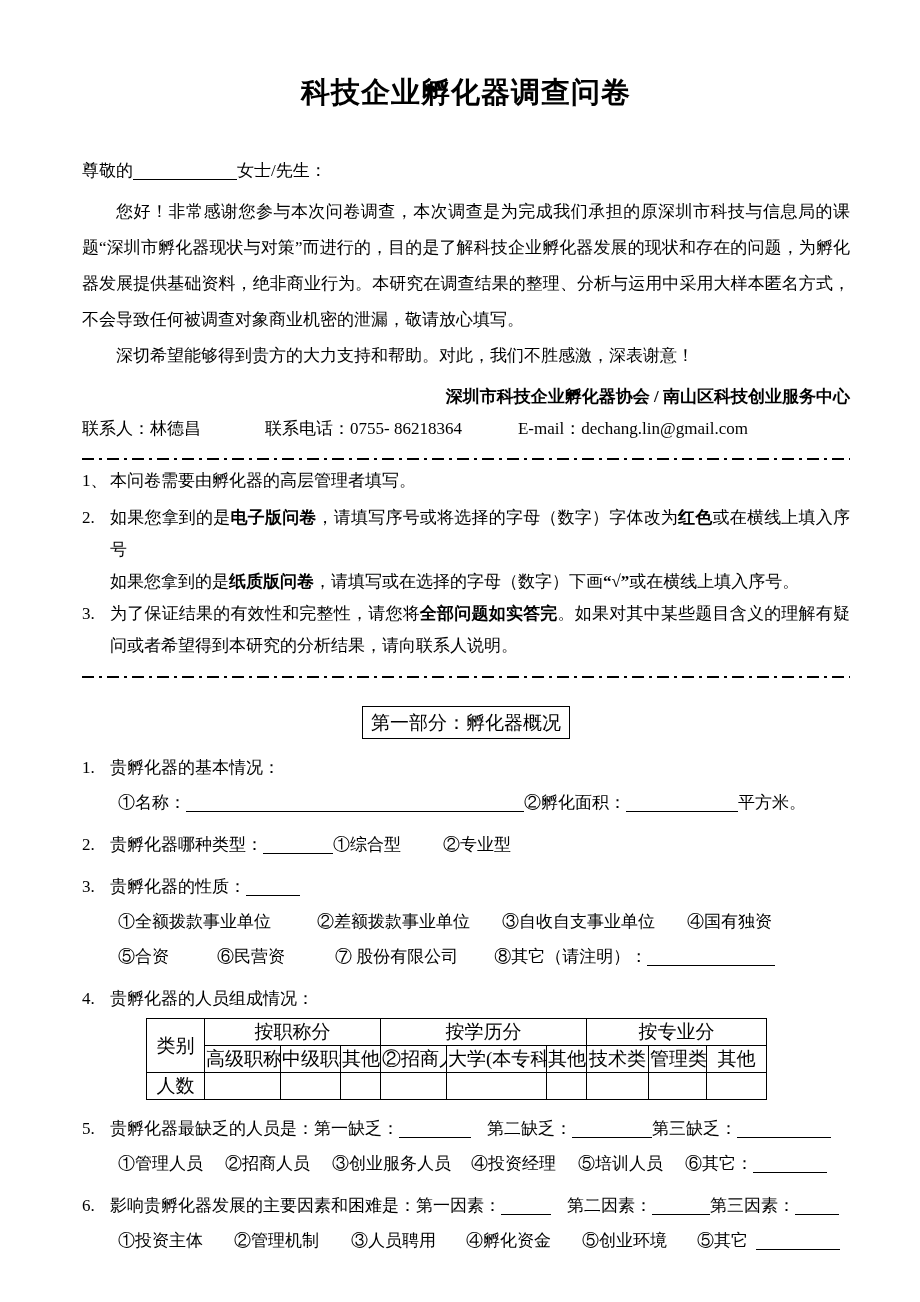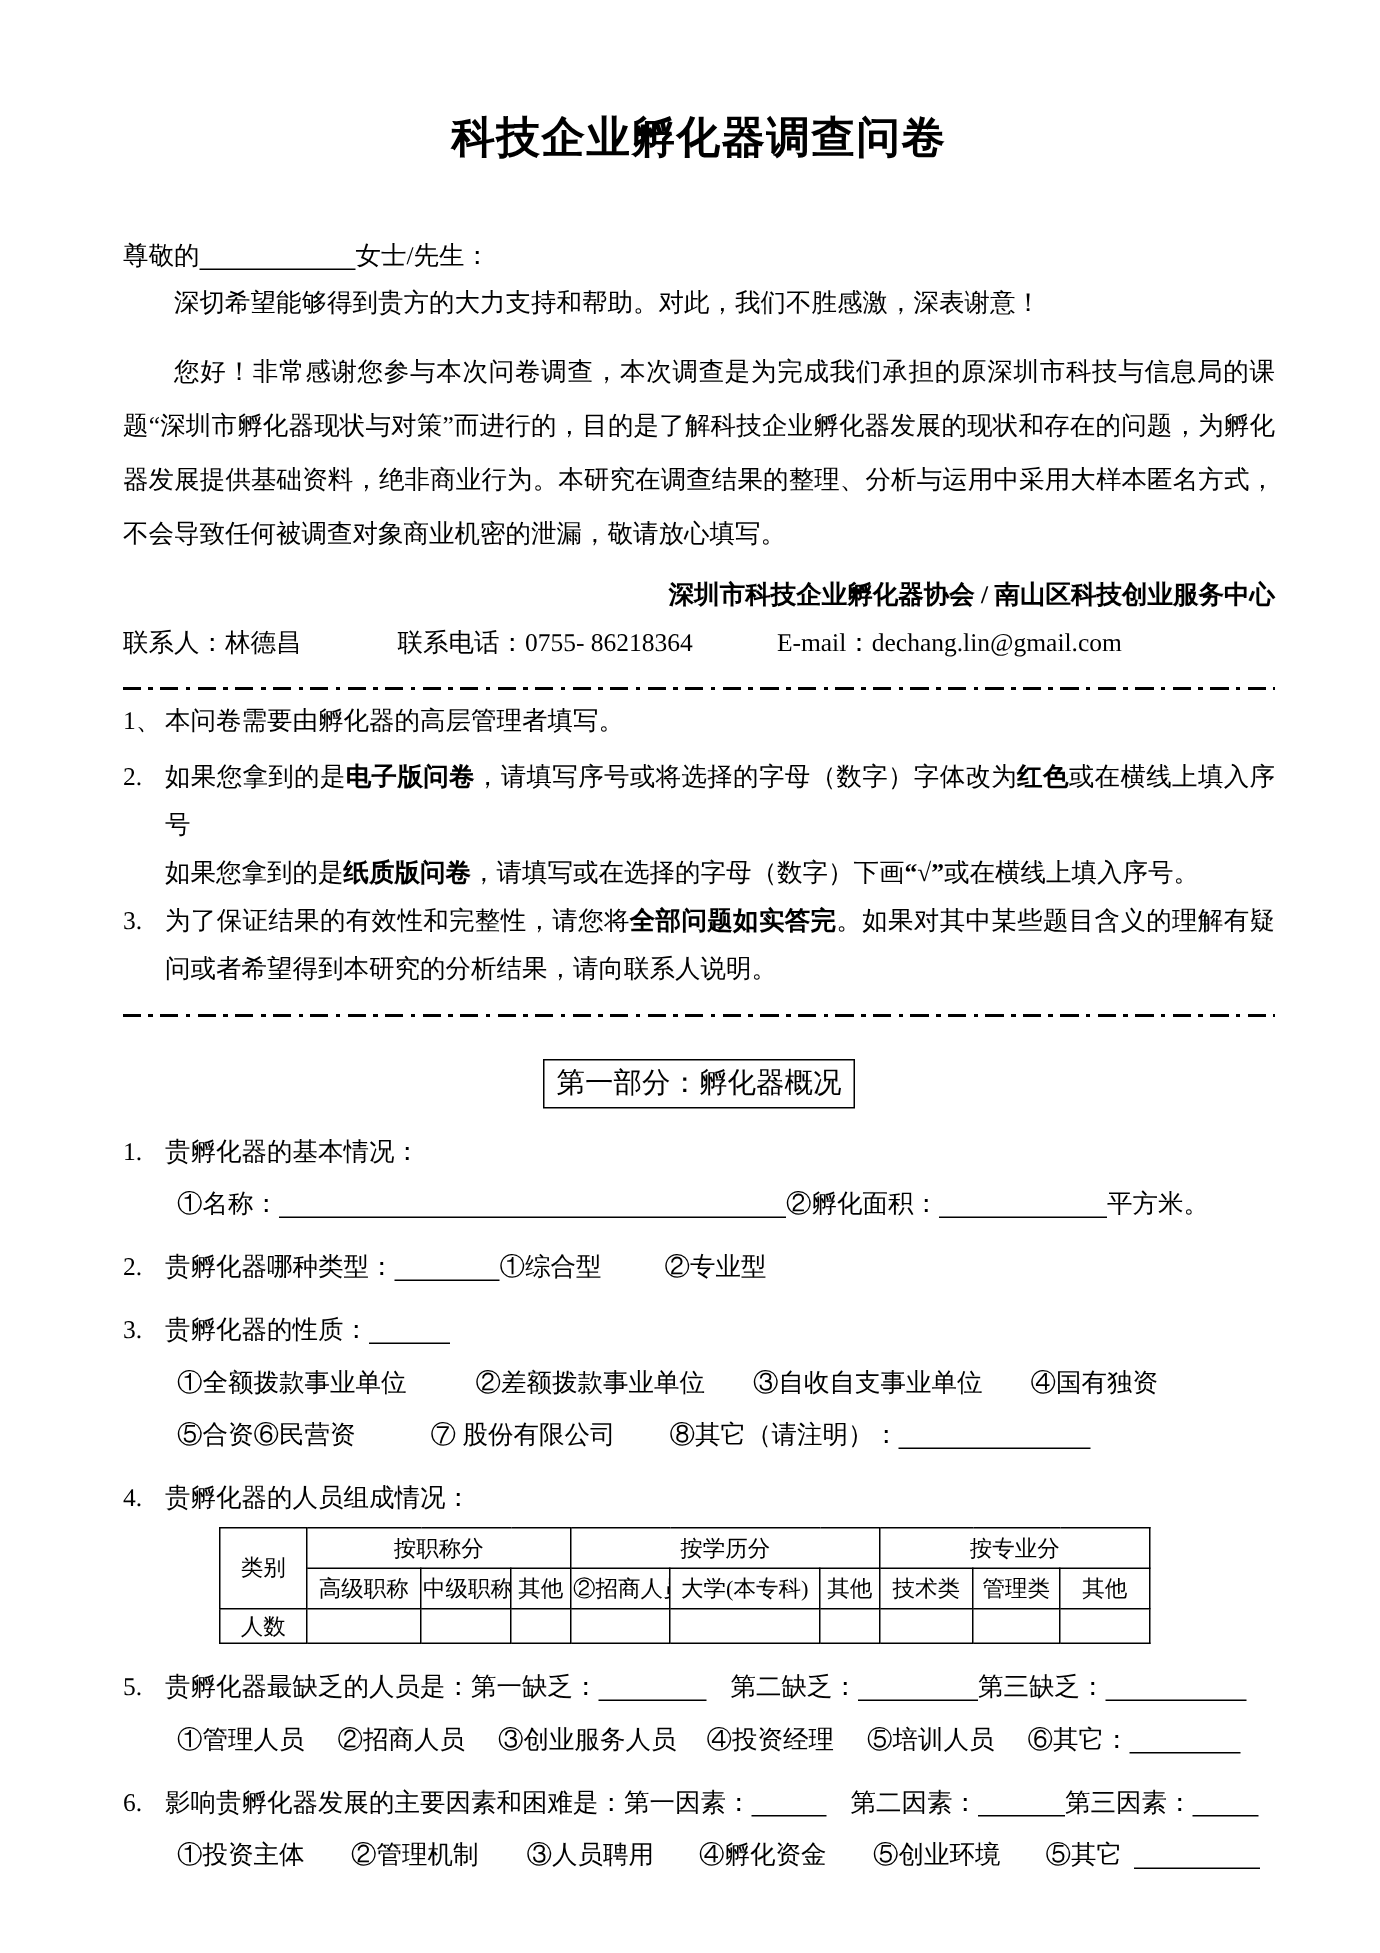--- a/index.html
+++ b/index.html
@@ -84,43 +84,43 @@
     height: 20px;
     vertical-align: -4px;
   }
   .gap16 { display:inline-block; width: 16px; }
 
   .ptable {
     border-collapse: collapse;
     table-layout: fixed;
     width: 620px;
     margin: 6px 0 0 64px;
-    font-size: 15px;
+    font-size: 19px;
   }
   .ptable td {
     border: 1px solid #000;
     text-align: center;
     padding: 0 1px;
     white-space: nowrap;
     overflow: hidden;
   }
   .ptable tr.hr td { height: 27px; }
   .ptable tr.dr td { height: 23px; }
 </style>
 </head>
 <body>
 
 <div class="page">
 
   <h1 class="title">科技企业孵化器调查问卷</h1>
 
   <p class="salutation"><span>尊敬的</span><span class="blank" style="width:104px"></span><span>女士/先生：</span></p>
 
+  <p class="para">您好！非常感谢您参与本次问卷调查，本次调查是为完成我们承担的原深圳市科技与信息局的课题“深圳市孵化器现状与对策”而进行的，目的是了解科技企业孵化器发展的现状和存在的问题，为孵化器发展提供基础资料，绝非商业行为。本研究在调查结果的整理、分析与运用中采用大样本匿名方式，不会导致任何被调查对象商业机密的泄漏，敬请放心填写。</p>
   <p class="para para2">深切希望能够得到贵方的大力支持和帮助。对此，我们不胜感激，深表谢意！</p>
-  <p class="para">您好！非常感谢您参与本次问卷调查，本次调查是为完成我们承担的原深圳市科技与信息局的课题“深圳市孵化器现状与对策”而进行的，目的是了解科技企业孵化器发展的现状和存在的问题，为孵化器发展提供基础资料，绝非商业行为。本研究在调查结果的整理、分析与运用中采用大样本匿名方式，不会导致任何被调查对象商业机密的泄漏，敬请放心填写。</p>
 
   <p class="org-line">深圳市科技企业孵化器协会 / 南山区科技创业服务中心</p>
 
   <p class="contact-line"><span>联系人：林德昌</span><span class="contact-phone"><span>联系电话：</span><span>0755- 86218364</span></span><span class="contact-email"><span>E-mail：</span><span>dechang.lin@gmail.com</span></span></p>
 
   <div class="divider"></div>
 
 
   <div class="li">
     <span class="num">1、</span>
@@ -161,21 +161,21 @@
     <span class="num">3.</span>
     <span><span>贵孵化器的性质：</span><span class="blank" style="width:54px"></span></span>
   </div>
   <div class="opts">
       <span style="margin-right:46px">①全额拨款事业单位</span>
       <span style="margin-right:32px">②差额拨款事业单位</span>
       <span style="margin-right:32px">③自收自支事业单位</span>
       <span>④国有独资</span>
     </div>
   <div class="opts">
-      <span style="">⑤合资</span>
+      <span style="margin-right:48px">⑤合资</span>
       <span style="margin-right:50px">⑥民营资</span>
       <span style="margin-right:36px">⑦ 股份有限公司</span>
       <span><span>⑧其它（请注明）：</span><span class="blank" style="width:128px"></span></span>
     </div>
 
   <div class="q">
     <span class="num">4.</span>
     <span>贵孵化器的人员组成情况：</span>
   </div>
   <table class="ptable">

